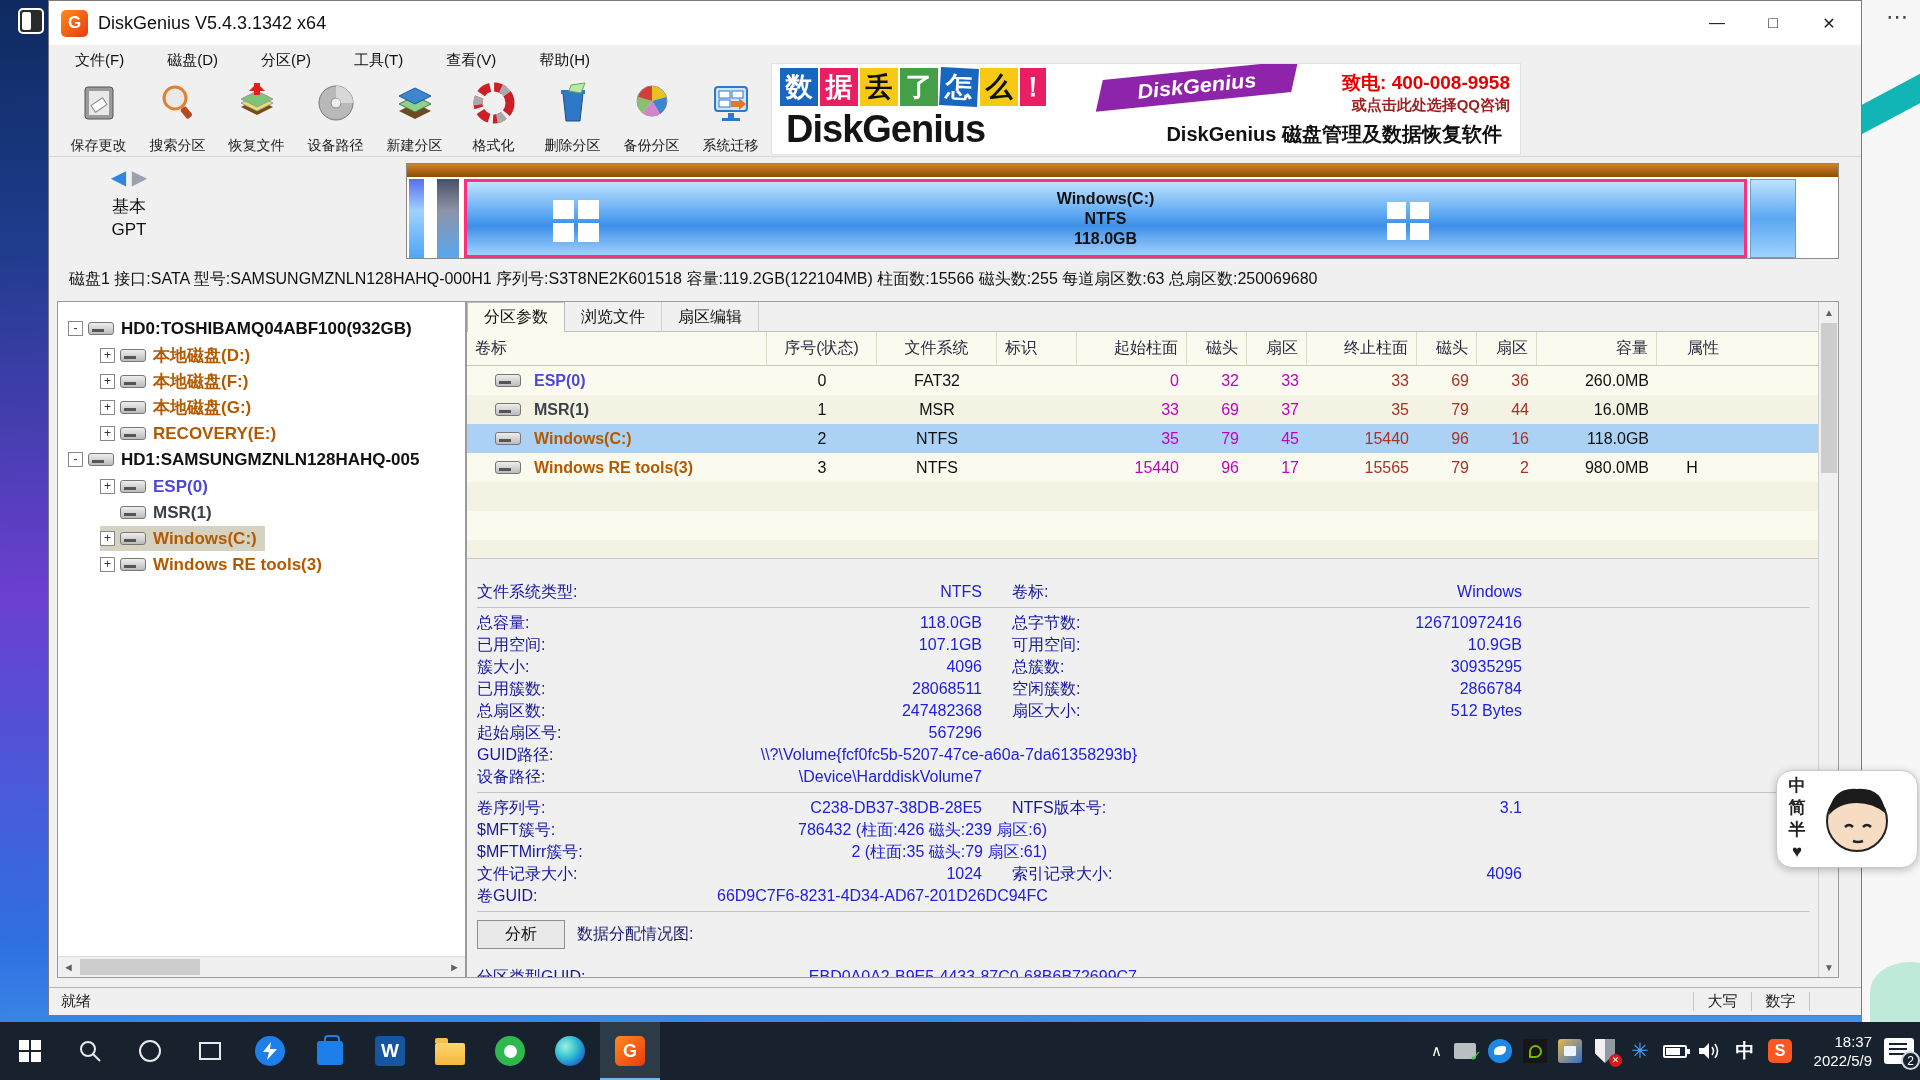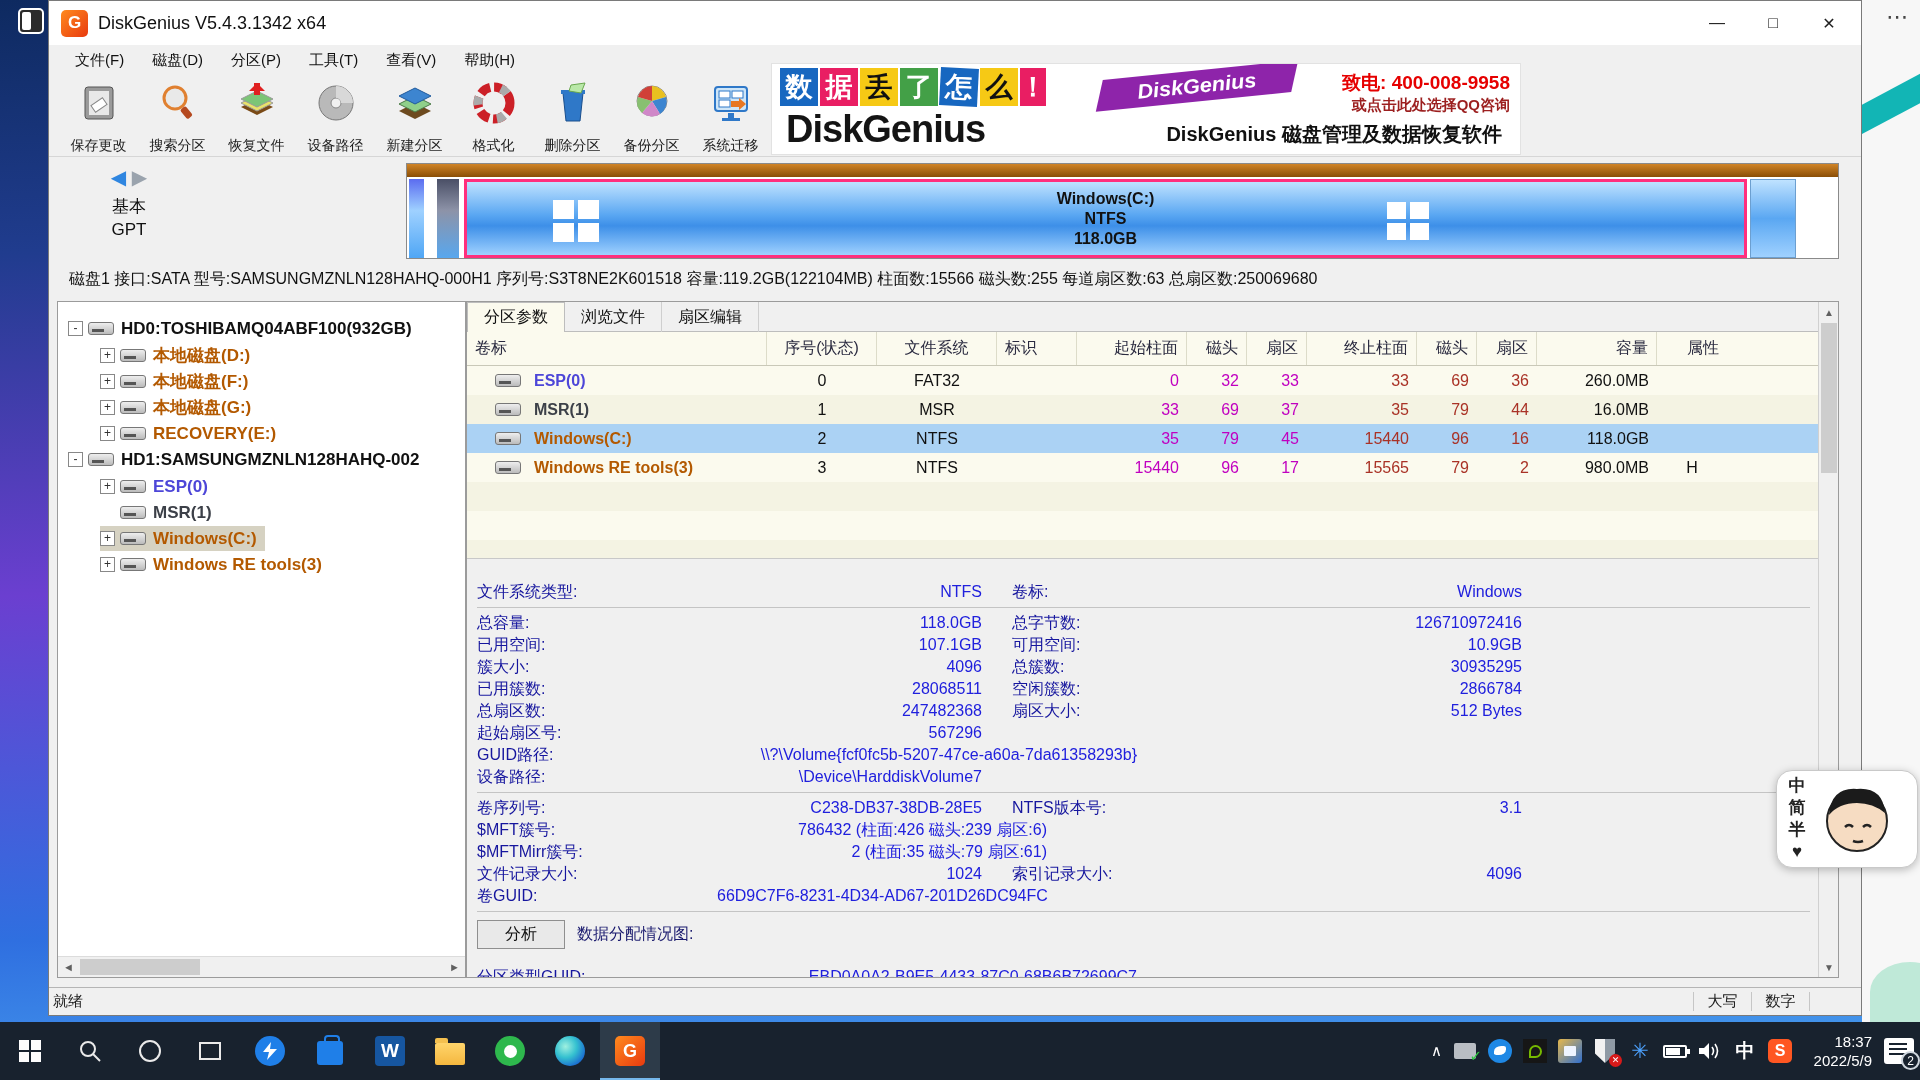--- a/index.html
+++ b/index.html
@@ -13,21 +13,21 @@
 .tealcurve{position:absolute;bottom:0;right:-30px;width:80px;height:60px;border-radius:50% 50% 0 0;background:#bfe9d8}
 .bgwinicon{position:absolute;left:18px;top:8px;width:26px;height:26px;border:2px solid #fff;border-radius:5px;background:#2b2b2b}
 .bgwinicon:before{content:"";position:absolute;left:2px;top:2px;width:9px;height:18px;background:#fff;border-radius:2px}
 
 .app{position:absolute;left:48px;top:0;width:1814px;height:1016px;background:#f0f0f0;border:1px solid #7a7a7a}
 .titlebar{position:absolute;left:0;top:0;width:100%;height:44px;background:#fff;display:flex;align-items:center}
 .appicon{width:27px;height:27px;margin-left:12px;border-radius:5px;background:linear-gradient(135deg,#ff8a1e,#e83a0f);color:#fff;font-weight:bold;font-size:17px;display:flex;align-items:center;justify-content:center}
 .apptitle{margin-left:10px;font-size:18px;color:#111}
 .wincontrols{position:absolute;right:4px;top:0;height:44px;display:flex}
 .winbtn{width:56px;height:44px;display:flex;align-items:center;justify-content:center;font-size:16px;color:#222}
-.menubar{position:absolute;left:0;top:44px;width:100%;height:30px;background:#f0f0f0;display:flex;align-items:center;padding-left:14px;gap:4px}
+.menubar{position:absolute;left:0;top:44px;width:100%;height:30px;background:#f0f0f0;display:flex;align-items:center;padding-left:14px;gap:19px}
 .menuitem{font-size:15px;color:#111;padding:3px 12px}
 .toolbar{position:absolute;left:0;top:74px;width:100%;height:82px;background:#f0f0f0;border-bottom:1px solid #d6d6d6;display:flex;padding-left:10px}
 .tbtn{width:79px;height:80px;display:flex;flex-direction:column;align-items:center;justify-content:space-between;padding-top:6px}
 .tbtn svg{width:44px;height:44px}
 .tlbl{font-size:14px;color:#222;margin-top:3px;white-space:nowrap}
 
 .ad{position:absolute;left:722px;top:62px;width:750px;height:92px;background:#fff;overflow:hidden;border:1px solid #e2e2e2}
 .tiles{position:absolute;left:8px;top:4px;display:flex;gap:2px}
 .tile{width:38px;height:38px;display:flex;align-items:center;justify-content:center;font-size:27px;font-weight:bold;color:#fff}
 .tile.t0{background:#1767c0}.tile.t1{background:#e91e63}.tile.t2{background:#f6c915;color:#111}.tile.t3{background:#43a047}
@@ -95,21 +95,21 @@
 .analyzerow{display:flex;align-items:center;margin:8px 0 0 10px}
 .analyzebtn{width:88px;height:29px;background:#e9e9e9;border:1px solid #8f8f8f;font-size:16px;color:#111;display:flex;align-items:center;justify-content:center}
 .chartlbl{margin-left:12px;color:#1a1a6e}
 .guidrow{position:absolute;left:10px;bottom:-11px;display:flex;line-height:22px;white-space:nowrap}
 
 .vscroll{position:absolute;right:0;top:0;width:20px;height:100%;background:#f0f0f0;border-left:1px solid #d0d0d0}
 .vs-a{position:absolute;left:0;width:20px;height:20px;color:#606060;font-size:10px;display:flex;align-items:center;justify-content:center}
 .vs-thumb{position:absolute;left:2px;top:21px;width:16px;height:150px;background:#cdcdcd}
 
 .statusbar{position:absolute;left:0;top:986px;width:100%;height:28px;background:#f0f0f0;border-top:1px solid #b5b5b5;display:flex;align-items:center;font-size:15px;color:#222}
-.st-left{margin-left:4px}
+.st-left{margin-left:12px}
 .st-right{position:absolute;right:26px;display:flex;height:100%;align-items:center}
 .st-box{width:58px;text-align:center;border-left:1px solid #c6c6c6;height:70%;display:flex;align-items:center;justify-content:center}
 
 .taskbar{position:absolute;left:0;top:1022px;width:1920px;height:58px;background:#18222e;display:flex;align-items:center;z-index:5}
 .tk{width:60px;height:58px;display:flex;align-items:center;justify-content:center}
 .tk.active{background:#2d3b49;box-shadow:inset 0 -2px 0 #76b9ed}
 .startlogo{display:grid;grid-template-columns:10px 10px;grid-template-rows:10px 10px;gap:2px}
 .startlogo i{background:#fdfdfd}
 .ring{width:22px;height:22px;border:2px solid #eaeaea;border-radius:50%}
 .taskview{width:22px;height:18px;border:2px solid #eaeaea;position:relative;background:transparent}
@@ -345,21 +345,21 @@
         <span class="c-orange">本地磁盘(G:)</span>
       </div>
       <div class="titem" style="top:119px;left:42px">
         <span class="expander">+</span>
         <span class="dicon"></span>
         <span class="c-orange">RECOVERY(E:)</span>
       </div>
       <div class="titem" style="top:145px;left:10px">
         <span class="expander">-</span>
         <span class="dicon"></span>
-        <span class="c-black">HD1:SAMSUNGMZNLN128HAHQ-002</span>
+        <span class="c-black">HD1:SAMSUNGMZNLN128HAHQ-005</span>
       </div>
       <div class="titem" style="top:172px;left:42px">
         <span class="expander">+</span>
         <span class="dicon"></span>
         <span class="c-blue">ESP(0)</span>
       </div>
       <div class="titem" style="top:198px;left:42px">
         <span class="expander noexp"></span>
         <span class="dicon"></span>
         <span class="c-dark">MSR(1)</span>

